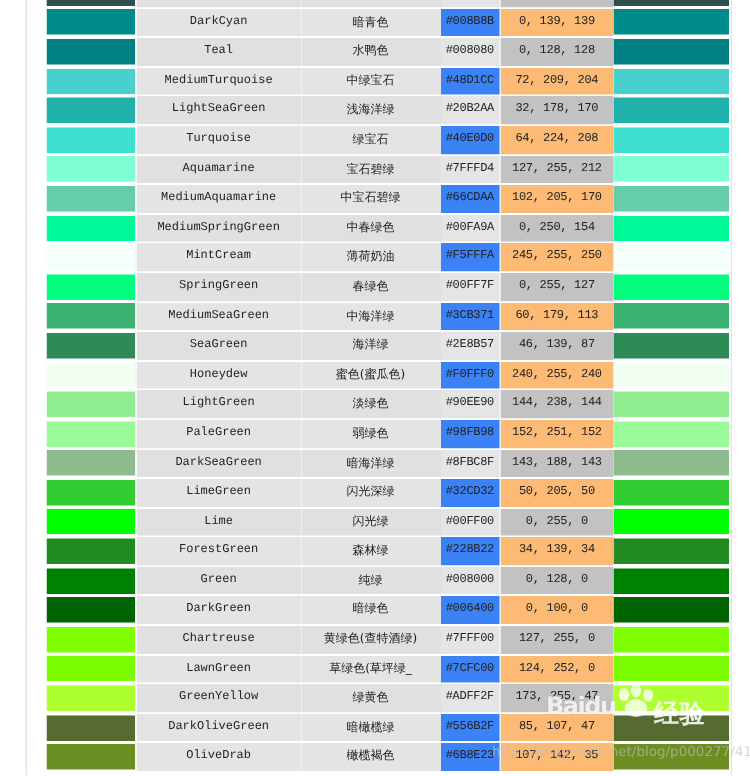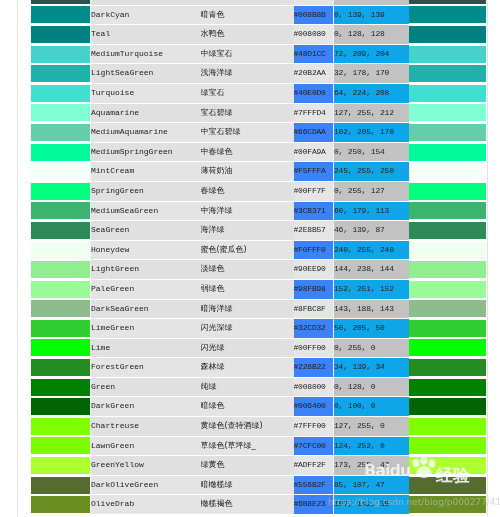--- a/index.html
+++ b/index.html
@@ -18,21 +18,21 @@
   .gutter-left{
     position:absolute;left:0;top:0;width:18px;height:517px;
     background:#ffffff;border-right:1px solid #e3e3e3;box-sizing:border-box;
   }
   .gutter-right{
     position:absolute;left:487px;top:0;width:13px;height:517px;
     background:#ffffff;border-left:1px solid #e3e3e3;box-sizing:border-box;
   }
   .page-body{
     position:absolute;left:19px;top:0;width:468px;height:517px;
-    background:#ffffff;overflow:hidden;
+    background:#ffffff;overflow:hidden;text-align:center;
   }
   table.color-table{
     border-collapse:collapse;
     table-layout:fixed;
     width:454px;
     margin-left:12px;
     margin-top:-14px;
   }
   table.color-table tr{ height:18.6px; }
   table.color-table td{
@@ -92,21 +92,21 @@
     color:#222222;
     padding-left:4px;
     border-left:1px solid #f0f0f0;
     box-sizing:border-box;
     letter-spacing:-0.2px;
   }
   
   table.color-table tr.alt .c-name,
   table.color-table tr.alt .c-cn { background:#e4e4e4; }
   table.color-table tr.alt .c-hex{ background:#3b82f6; }
-  table.color-table tr.alt .c-rgb{ background:#0ea5e9; }
+  table.color-table tr.alt .c-rgb{ background:#fdba74; }
 
   
   .watermark{
     position:absolute;left:364px;top:459px;width:123px;height:46px;
     pointer-events:none;
   }
   .wm-main{
     position:absolute;left:0;top:2px;
     font-family:"DejaVu Sans", sans-serif;
     font-size:16px;font-weight:bold;

